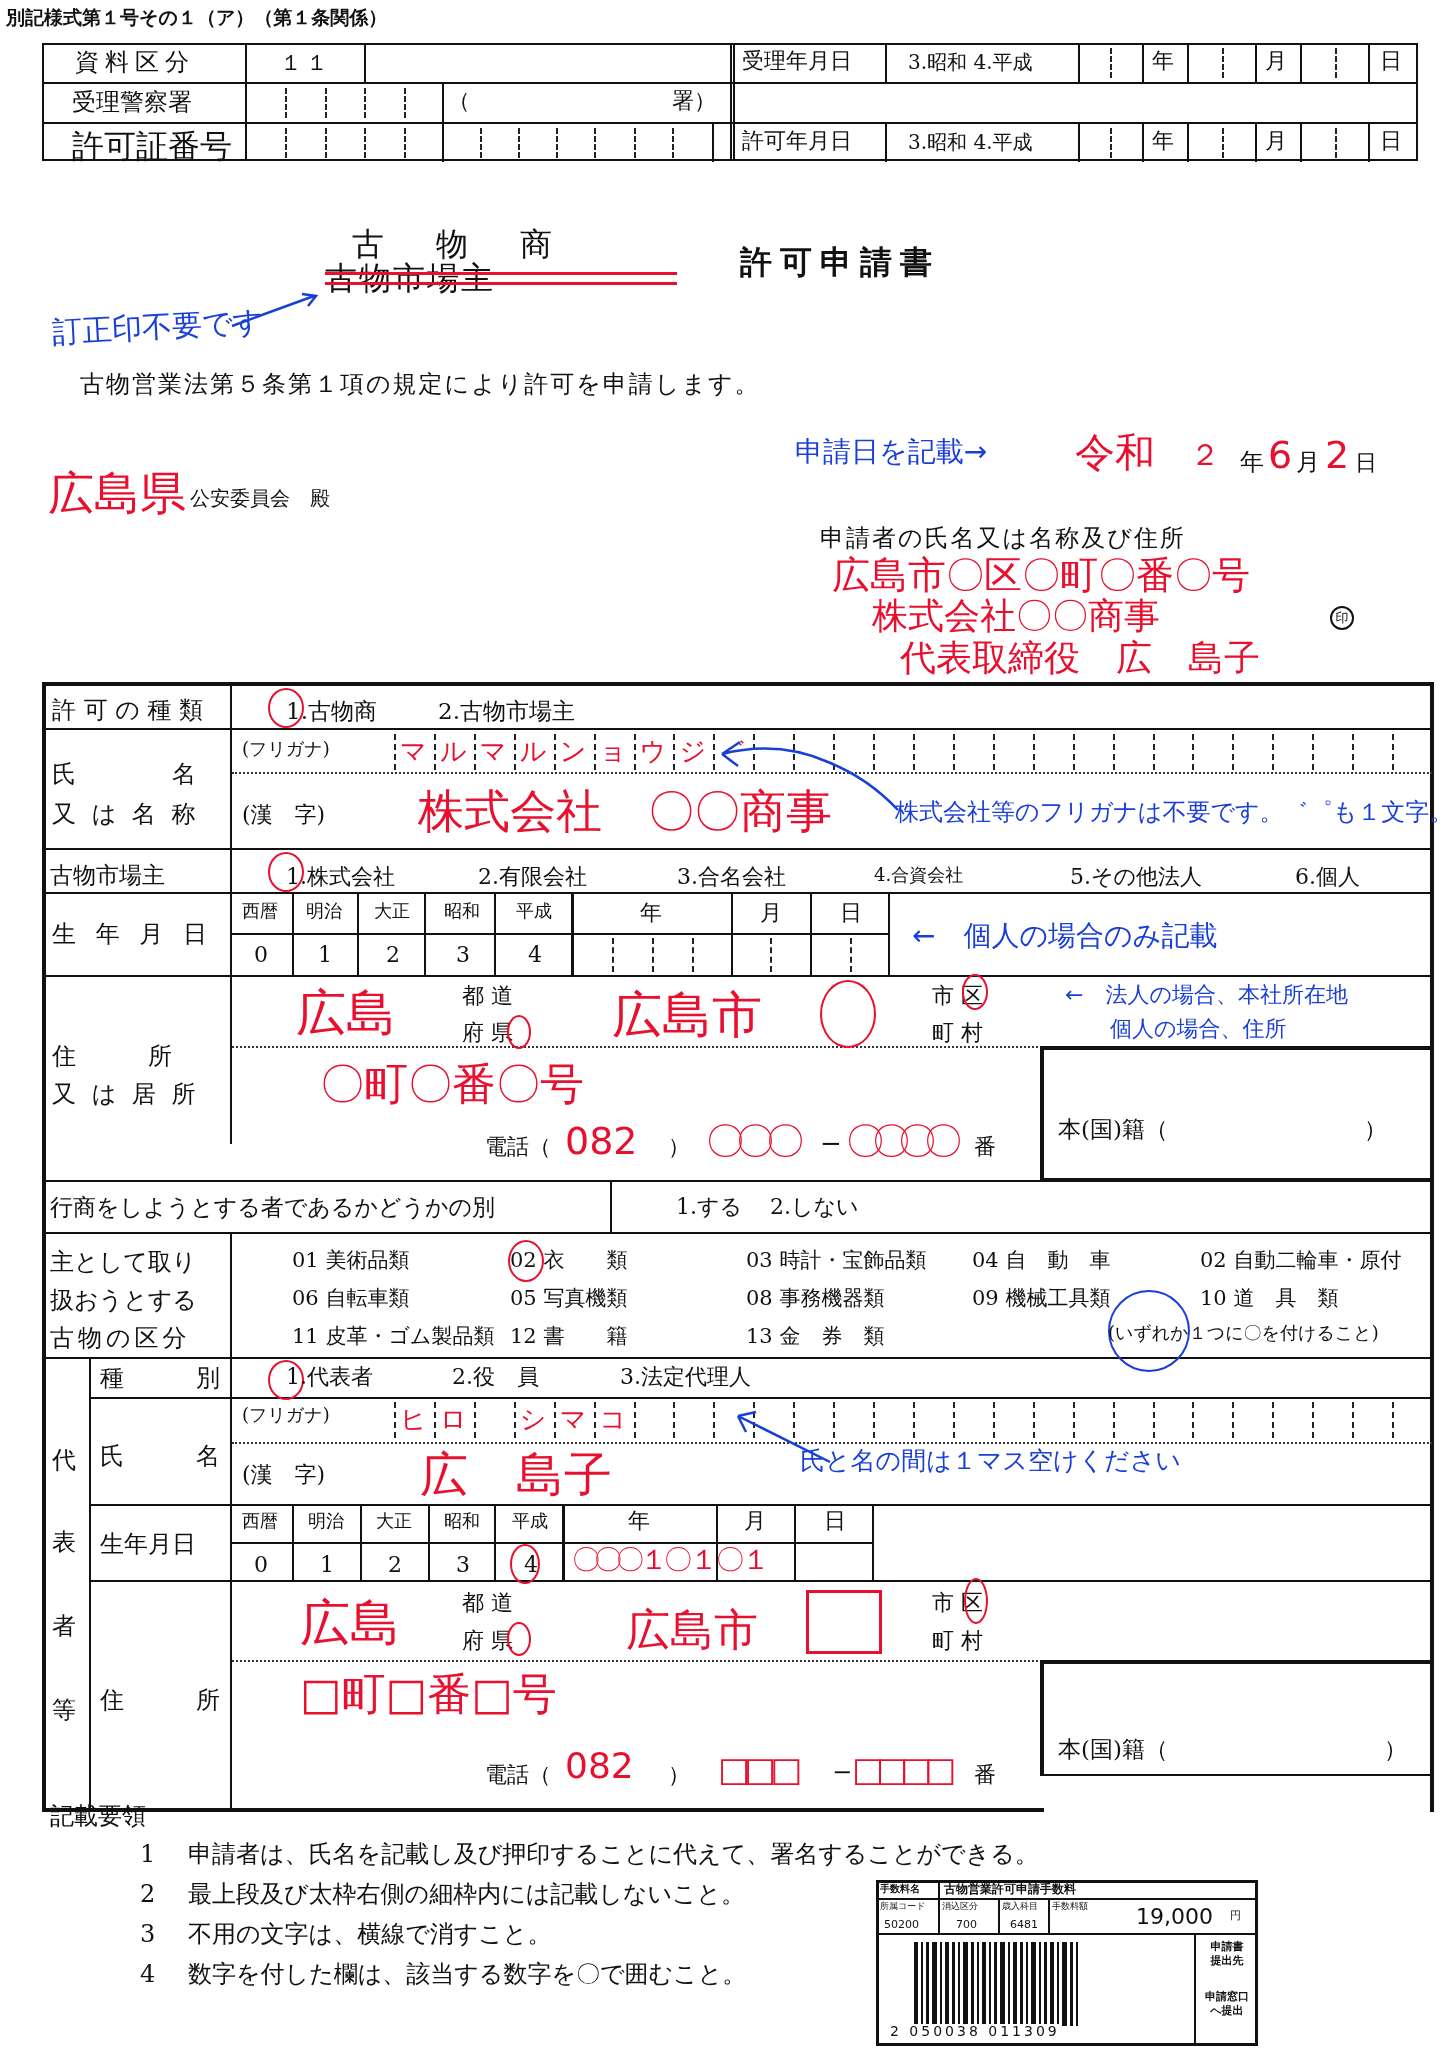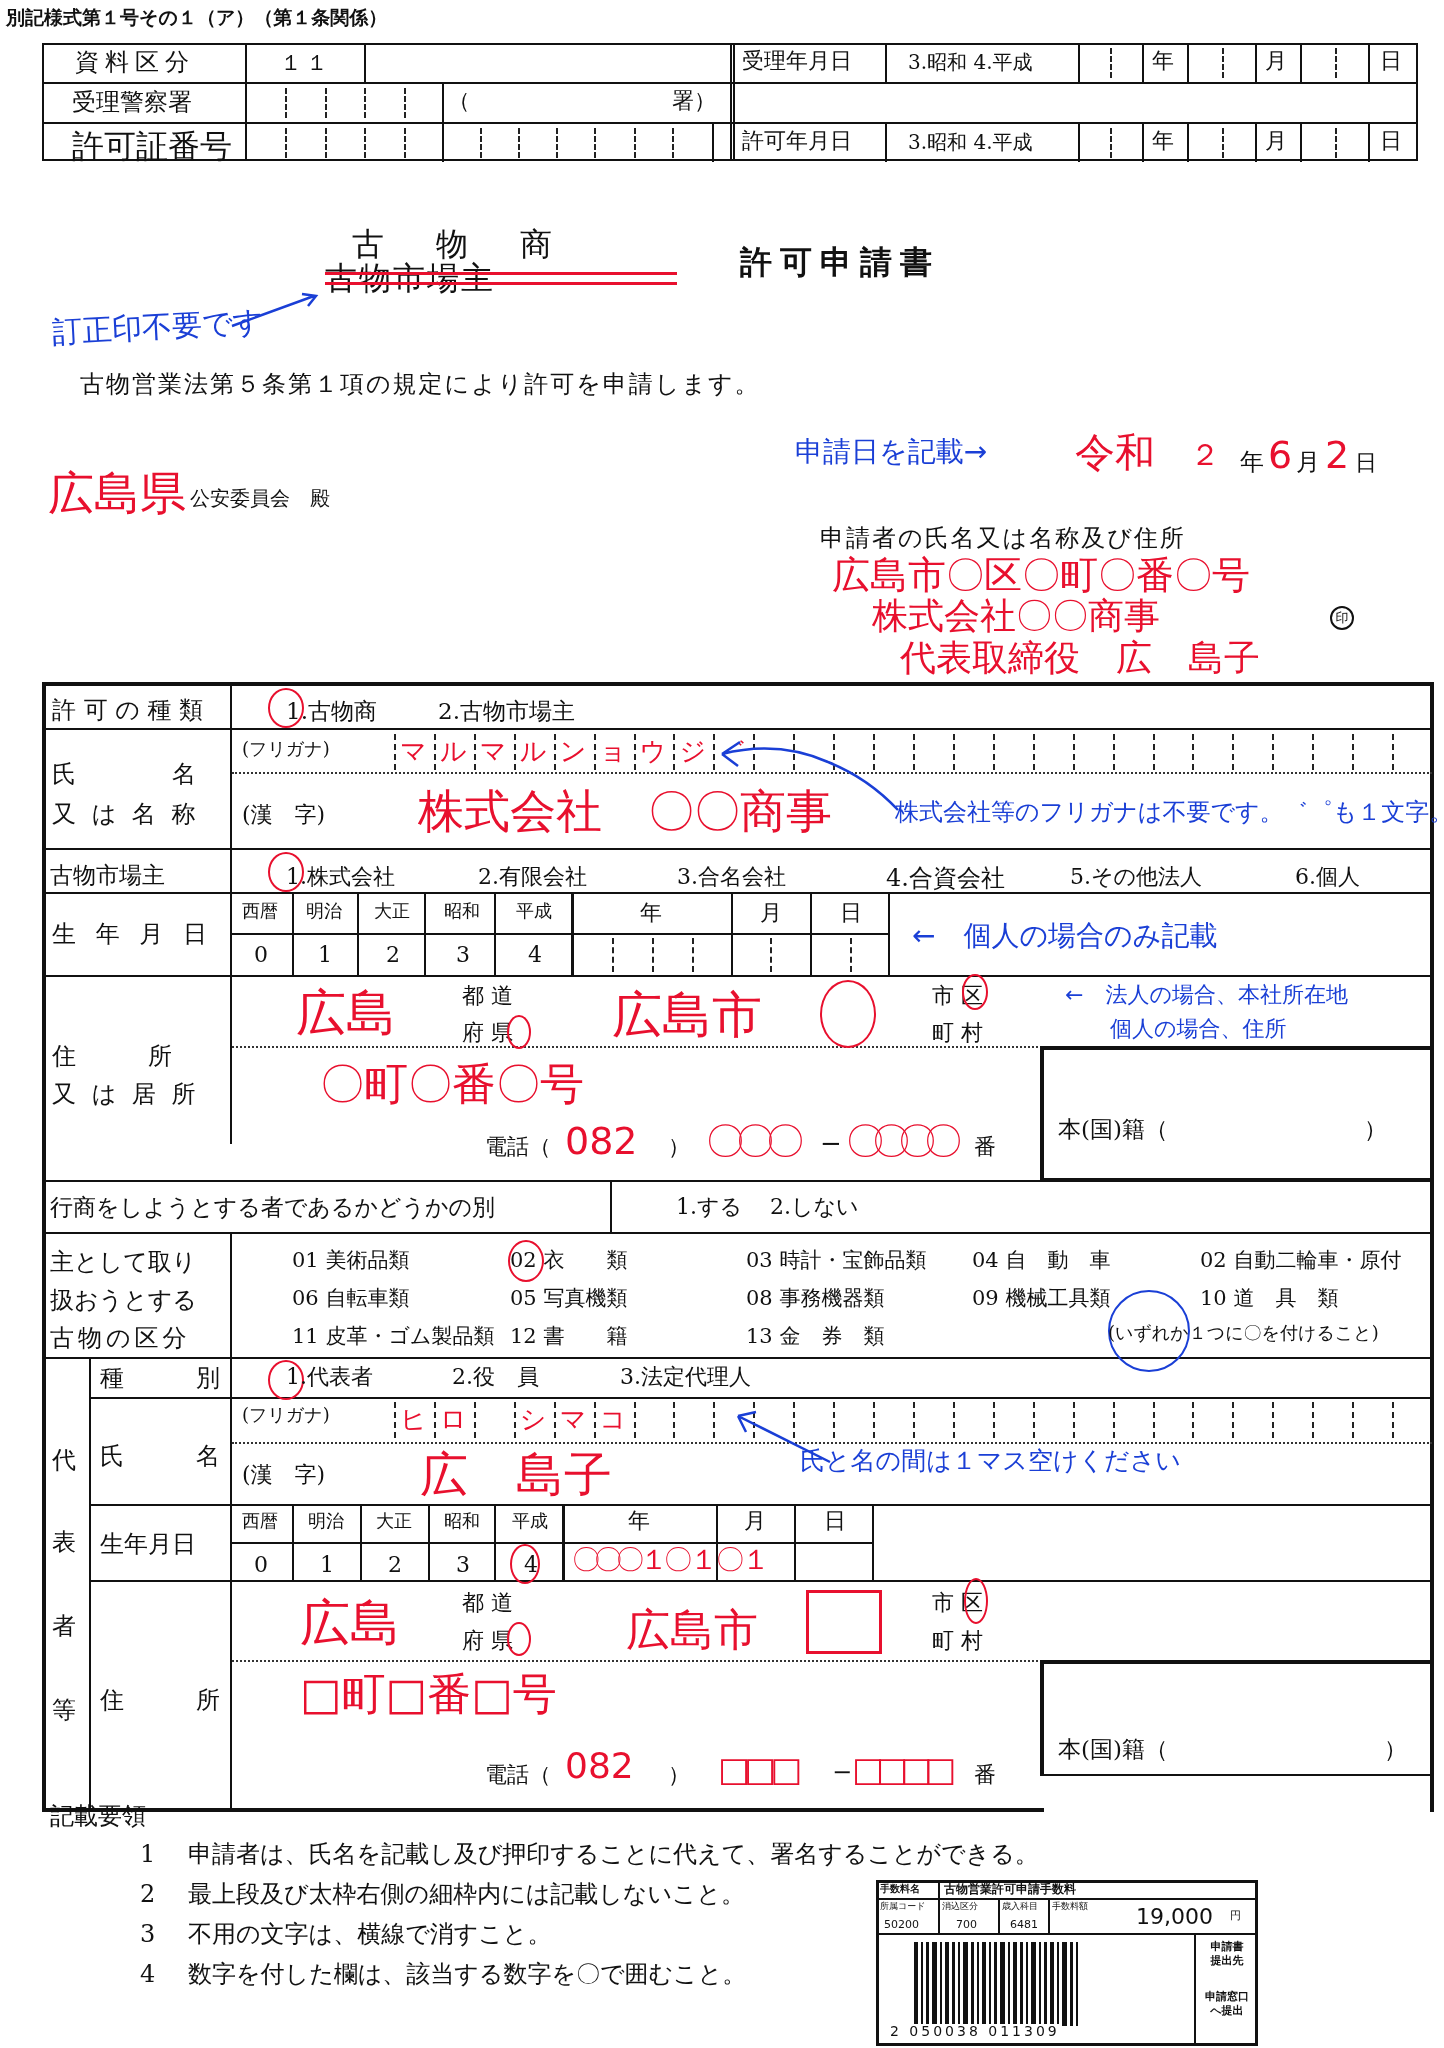--- a/index.html
+++ b/index.html
@@ -183,21 +183,21 @@
 <svg class="abs" style="left:718px;top:740px;" width="190" height="75">
     <path d="M4 14 Q60 0 110 22 Q150 38 180 70 M4 14 L22 2 M4 14 L20 26" stroke="#1a3fd6" stroke-width="2.5" fill="none"></path>
   </svg>
 
 <div class="hl" style="left:42px;top:892px;width:1392px;height:2px;"></div>
 <div class="t" style="left:50px;top:864px;font-size:23px;">古物市場主</div>
 <div class="circle" style="left:268px;top:852px;width:36px;height:40px;"></div>
 <div class="t" style="left:286px;top:866px;font-size:22px;">1.株式会社</div>
 <div class="t" style="left:478px;top:866px;font-size:22px;">2.有限会社</div>
 <div class="t" style="left:677px;top:866px;font-size:22px;">3.合名会社</div>
-<div class="t" style="left:874px;top:866px;font-size:24px;margin-left:12px;">4.合資会社</div>
+<div class="t" style="left:874px;top:866px;font-size:18px;">4.合資会社</div>
 <div class="t" style="left:1070px;top:866px;font-size:22px;">5.その他法人</div>
 <div class="t" style="left:1295px;top:866px;font-size:22px;">6.個人</div>
 
 <div class="hl" style="left:42px;top:975px;width:1392px;height:2px;"></div>
 <div class="hl" style="left:232px;top:933px;width:656px;height:2px;"></div>
 <div class="vl" style="left:292px;top:892px;width:2px;height:84px;"></div>
 <div class="vl" style="left:357px;top:892px;width:2px;height:84px;"></div>
 <div class="vl" style="left:424px;top:892px;width:2px;height:84px;"></div>
 <div class="vl" style="left:494px;top:892px;width:2px;height:84px;"></div>
 <div class="vl" style="left:571px;top:892px;width:3px;height:84px;"></div>

